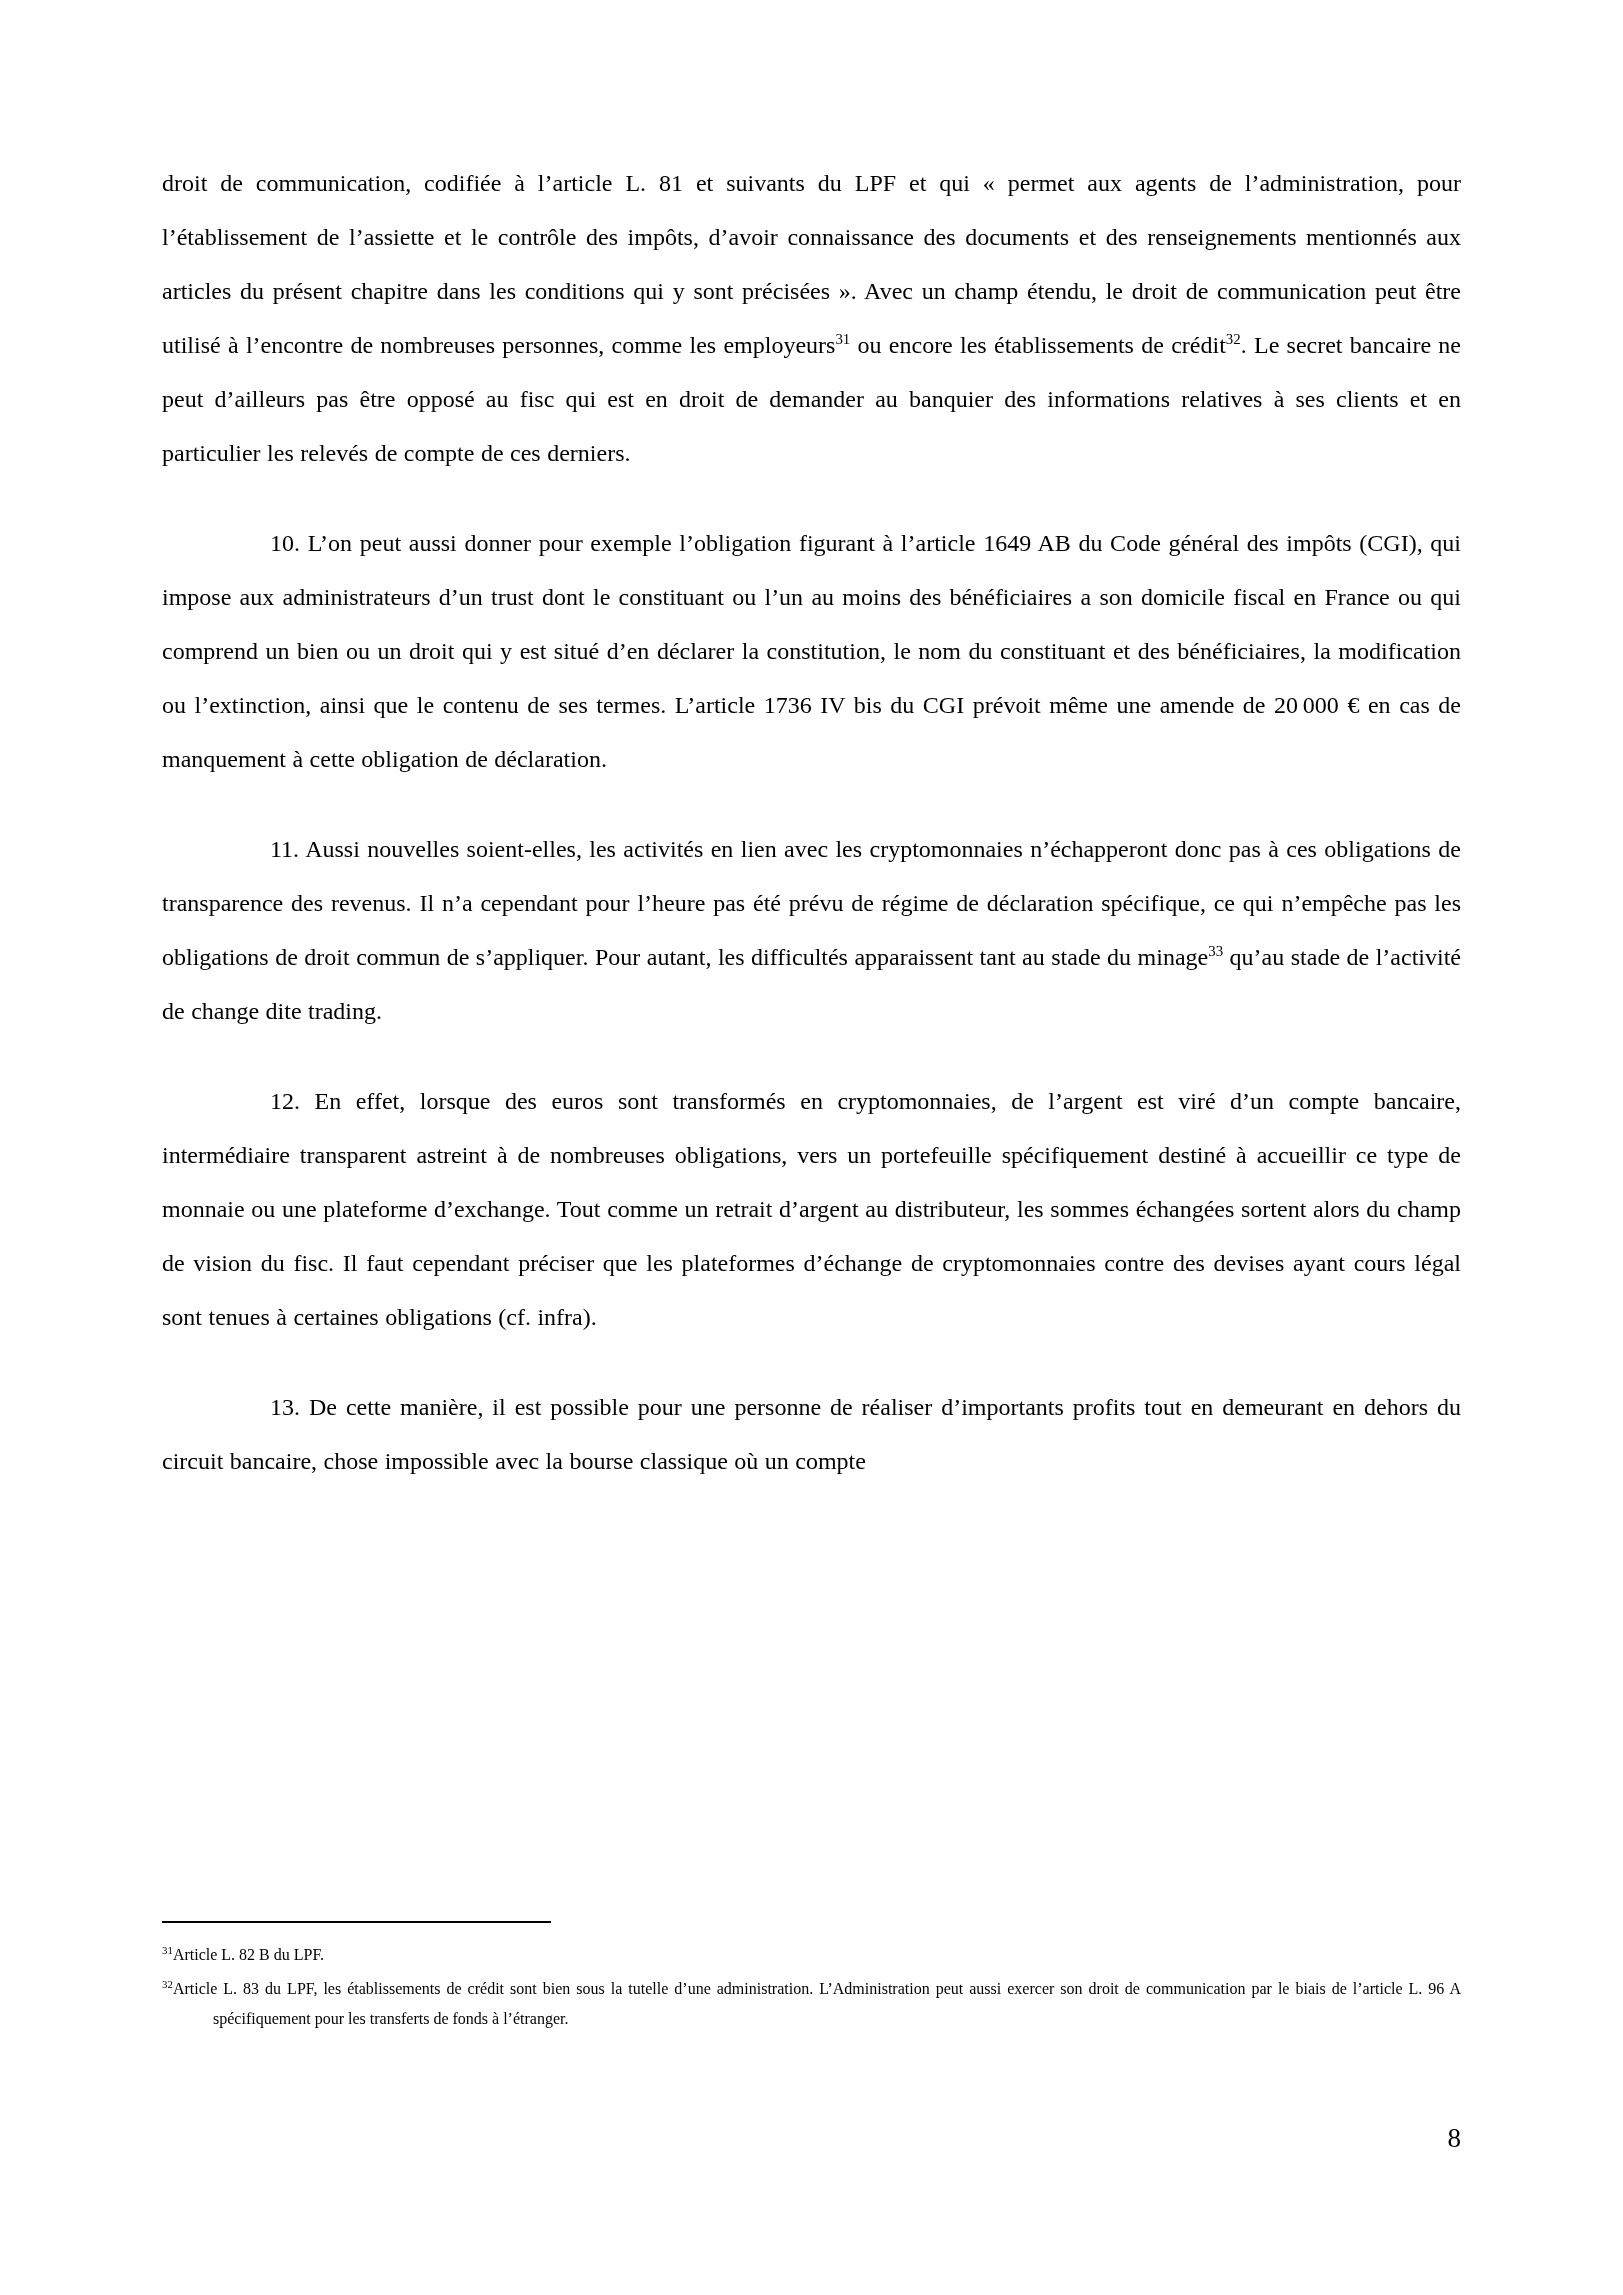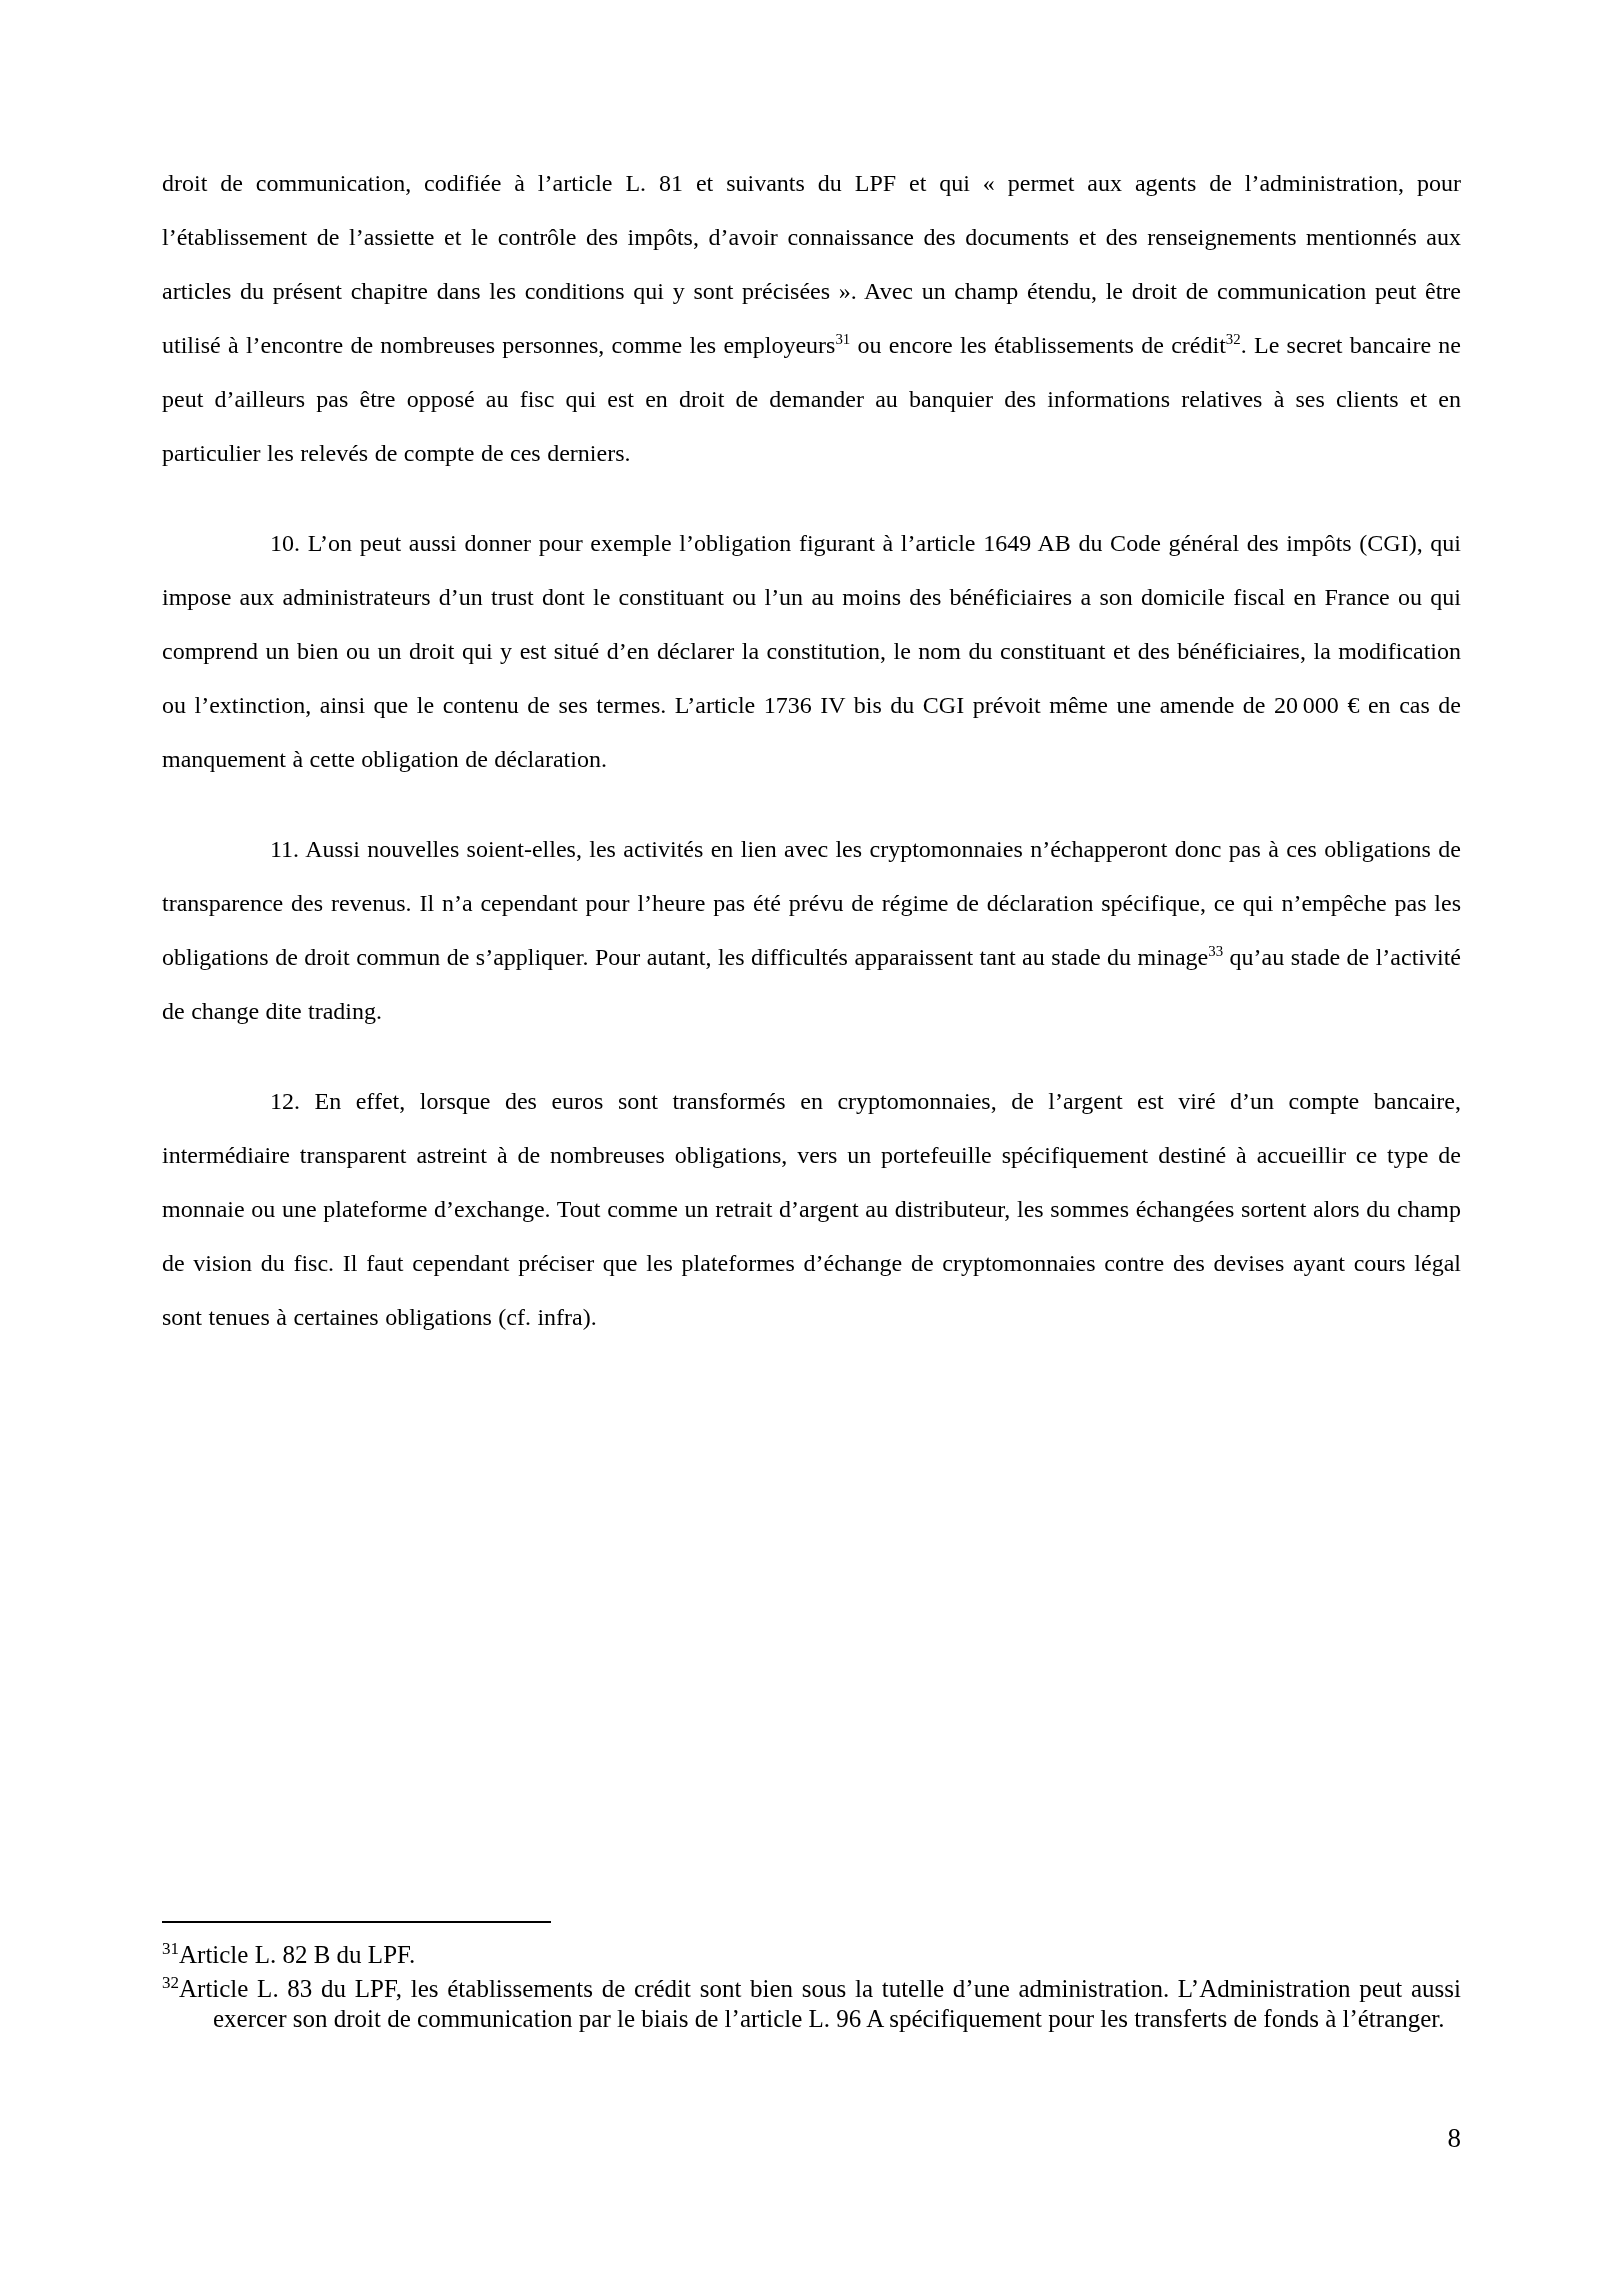--- a/index.html
+++ b/index.html
@@ -54,21 +54,21 @@
     top: 1921px;
     width: 1299px;
   }
   .fn-rule {
     width: 389px;
     height: 0;
     border-top: 2.6px solid #000000;
     margin: 0 0 17px 0;
   }
   .fn {
-    font-size: 25px;
+    font-size: 16px;
     line-height: 30px;
     text-align: justify;
     margin: 0;
     padding-left: 0;
     text-indent: 0;
   }
   .fn + .fn {
     margin-top: 4px;
   }
   .fn .fn-body {
@@ -91,20 +91,21 @@
 <body>
 
 <div class="page">
 
   <div class="content" id="body-column">
 
   <p class="body-par">droit de communication, codifiée à l’article L. 81 et suivants du LPF et qui «&nbsp;permet aux agents de l’administration, pour l’établissement de l’assiette et le contrôle des impôts, d’avoir connaissance des documents et des renseignements mentionnés aux articles du présent chapitre dans les conditions qui y sont précisées&nbsp;». Avec un champ étendu, le droit de communication peut être utilisé à l’encontre de nombreuses personnes, comme les employeurs<sup>31</sup> ou encore les établissements de crédit<sup>32</sup>. Le secret bancaire ne peut d’ailleurs pas être opposé au fisc qui est en droit de demander au banquier des informations relatives à ses clients et en particulier les relevés de compte de ces derniers.</p>
       <p class="body-par indented"><span class="num">10.</span> L’on peut aussi donner pour exemple l’obligation figurant à l’article 1649 AB du Code général des impôts (CGI), qui impose aux administrateurs d’un trust dont le constituant ou l’un au moins des bénéficiaires a son domicile fiscal en France ou qui comprend un bien ou un droit qui y est situé d’en déclarer la constitution, le nom du constituant et des bénéficiaires, la modification ou l’extinction, ainsi que le contenu de ses termes. L’article 1736 IV bis du CGI prévoit même une amende de 20 000 € en cas de manquement à cette obligation de déclaration.</p>
       <p class="body-par indented"><span class="num">11.</span> Aussi nouvelles soient-elles, les activités en lien avec les cryptomonnaies n’échapperont donc pas à ces obligations de transparence des revenus. Il n’a cependant pour l’heure pas été prévu de régime de déclaration spécifique, ce qui n’empêche pas les obligations de droit commun de s’appliquer. Pour autant, les difficultés apparaissent tant au stade du minage<sup>33</sup> qu’au stade de l’activité de change dite <span class="it">trading</span>.</p>
       <p class="body-par indented"><span class="num">12.</span> En effet, lorsque des euros sont transformés en cryptomonnaies, de l’argent est viré d’un compte bancaire, intermédiaire transparent astreint à de nombreuses obligations, vers un portefeuille spécifiquement destiné à accueillir ce type de monnaie ou une plateforme d’<span class="it">exchange</span>. Tout comme un retrait d’argent au distributeur, les sommes échangées sortent alors du champ de vision du fisc. Il faut cependant préciser que les plateformes d’échange de cryptomonnaies contre des devises ayant cours légal sont tenues à certaines obligations (<span class="it">cf. infra</span>).</p>
+      <p class="body-par indented"><span class="num">13.</span> De cette manière, il est possible pour une personne de réaliser d’importants profits tout en demeurant en dehors du circuit bancaire, chose impossible avec la bourse classique où un compte</p>
     </div>
 
   <div class="footnote-area">
     <div class="fn-rule"></div>
     <div id="footnote-list">
 
     <p class="fn">
           <span class="fn-body"><sup>31</sup>Article L. 82 B du LPF.</span>
         </p>
         <p class="fn">

